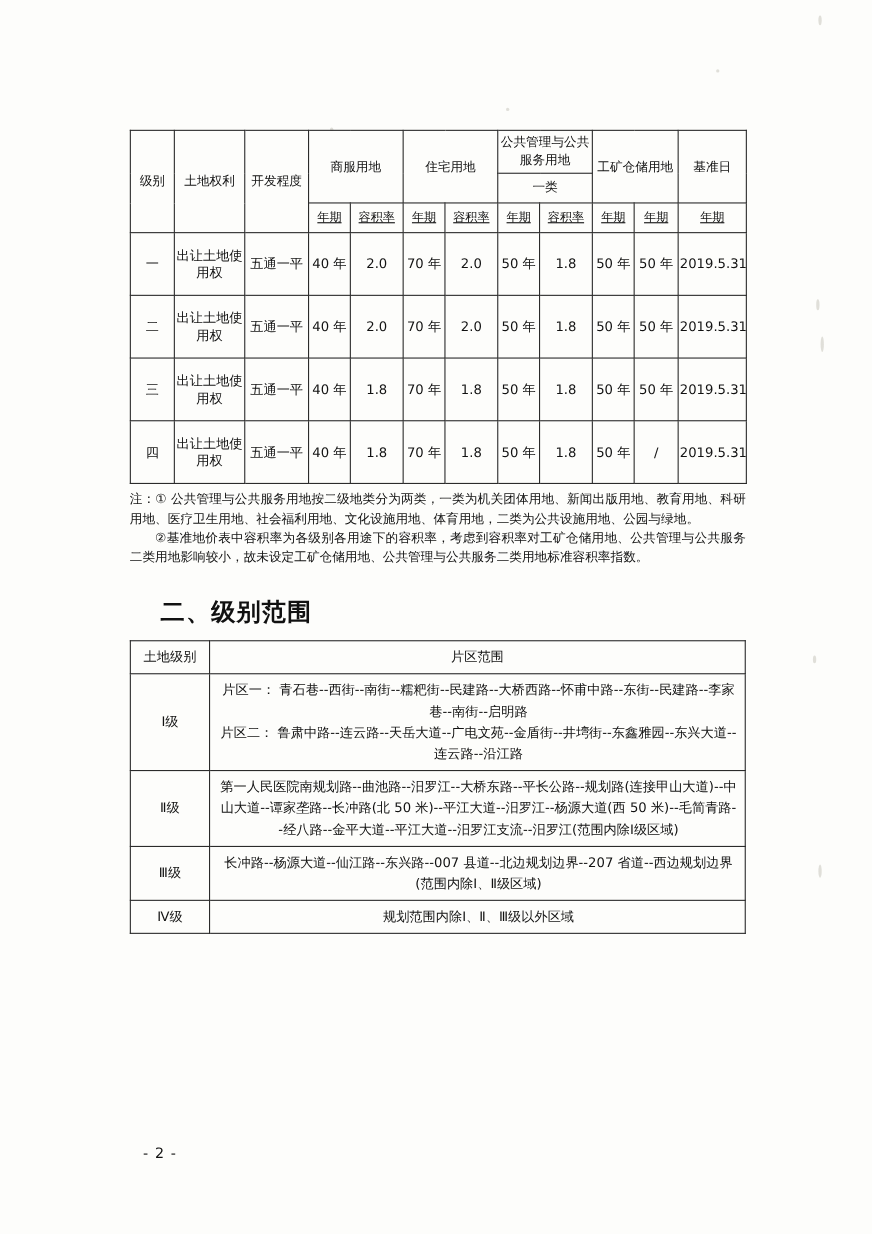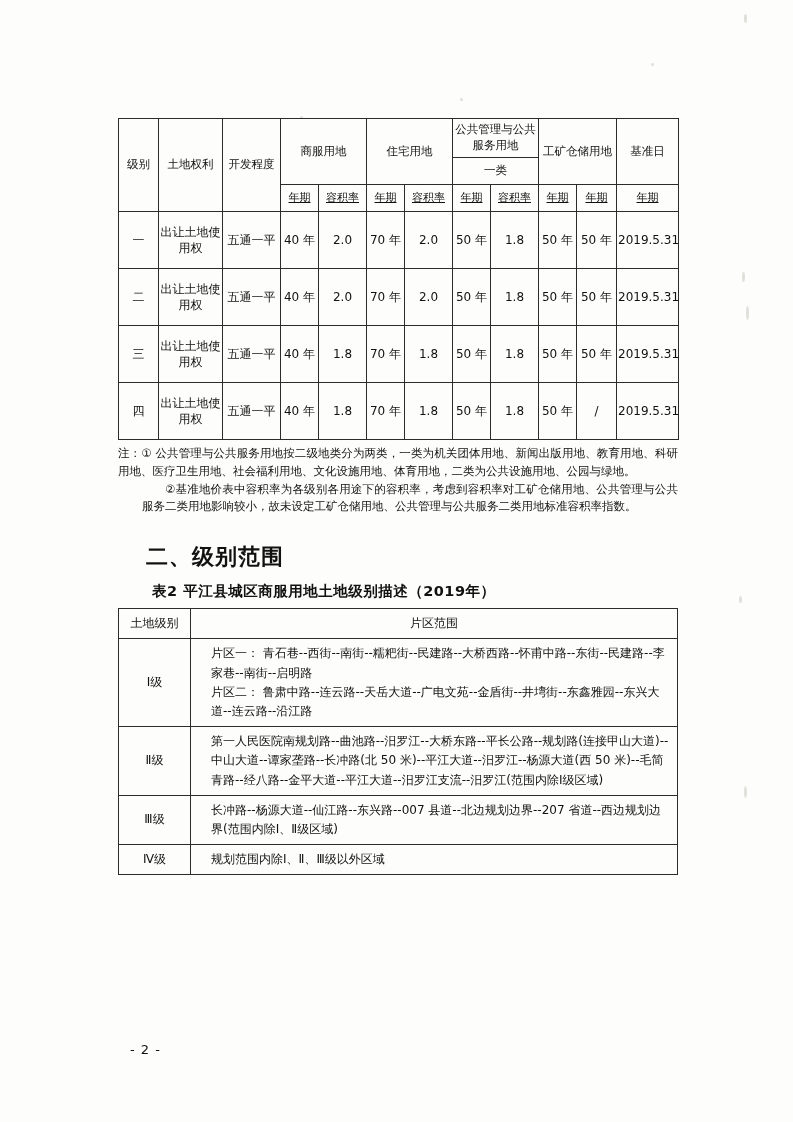--- a/index.html
+++ b/index.html
@@ -60,21 +60,21 @@
   #table1 .small { font-size: 11px; text-decoration: underline; }
 
   .notes {
     margin-top: 5px;
     font-size: 11.5px;
     line-height: 1.55;
     text-align: justify;
     color: #111;
   }
   .notes p { margin: 0; }
-  .notes .indent { text-indent: 2em; margin-left: 24px; }
+  .notes .indent { text-indent: 2em; }
 
   h2.section {
     font-size: 22px;
     font-weight: bold;
     margin: 26px 0 10px 28px;
     letter-spacing: 1px;
   }
   .table-caption {
     font-size: 14.5px;
     font-weight: bold;
@@ -86,22 +86,22 @@
   #table2 td {
     font-size: 12px;
     line-height: 1.6;
   }
   #table2 td.level {
     width: 72px;
     text-align: center;
     margin-left: 32px;
   }
   #table2 td.range {
-    text-align: left;
-    padding: 5px 6px 5px 20px;
+    text-align: center;
+    padding: 5px 6px 5px 8px;
   }
   #table2 td.head {
     text-align: center;
     font-weight: normal;
     padding: 5px 2px;
   }
 
   .footer-page {
     position: absolute;
     left: 130px;
@@ -226,21 +226,20 @@
         </tr>
       </tbody>
     </table>
 
     <div class="notes">
       <p>注：① 公共管理与公共服务用地按二级地类分为两类，一类为机关团体用地、新闻出版用地、教育用地、科研用地、医疗卫生用地、社会福利用地、文化设施用地、体育用地，二类为公共设施用地、公园与绿地。</p>
       <p class="indent">②基准地价表中容积率为各级别各用途下的容积率，考虑到容积率对工矿仓储用地、公共管理与公共服务二类用地影响较小，故未设定工矿仓储用地、公共管理与公共服务二类用地标准容积率指数。</p>
     </div>
 
     <h2 class="section">二、级别范围</h2>
-    <div class="table-caption">表2  平江县城区商服用地土地级别描述（2019年）</div>
 
     <table class="grid" id="table2">
       <colgroup>
         <col style="width:72px">
         <col>
       </colgroup>
       <tbody>
         <tr>
           <td class="head">土地级别</td>
           <td class="head">片区范围</td>

